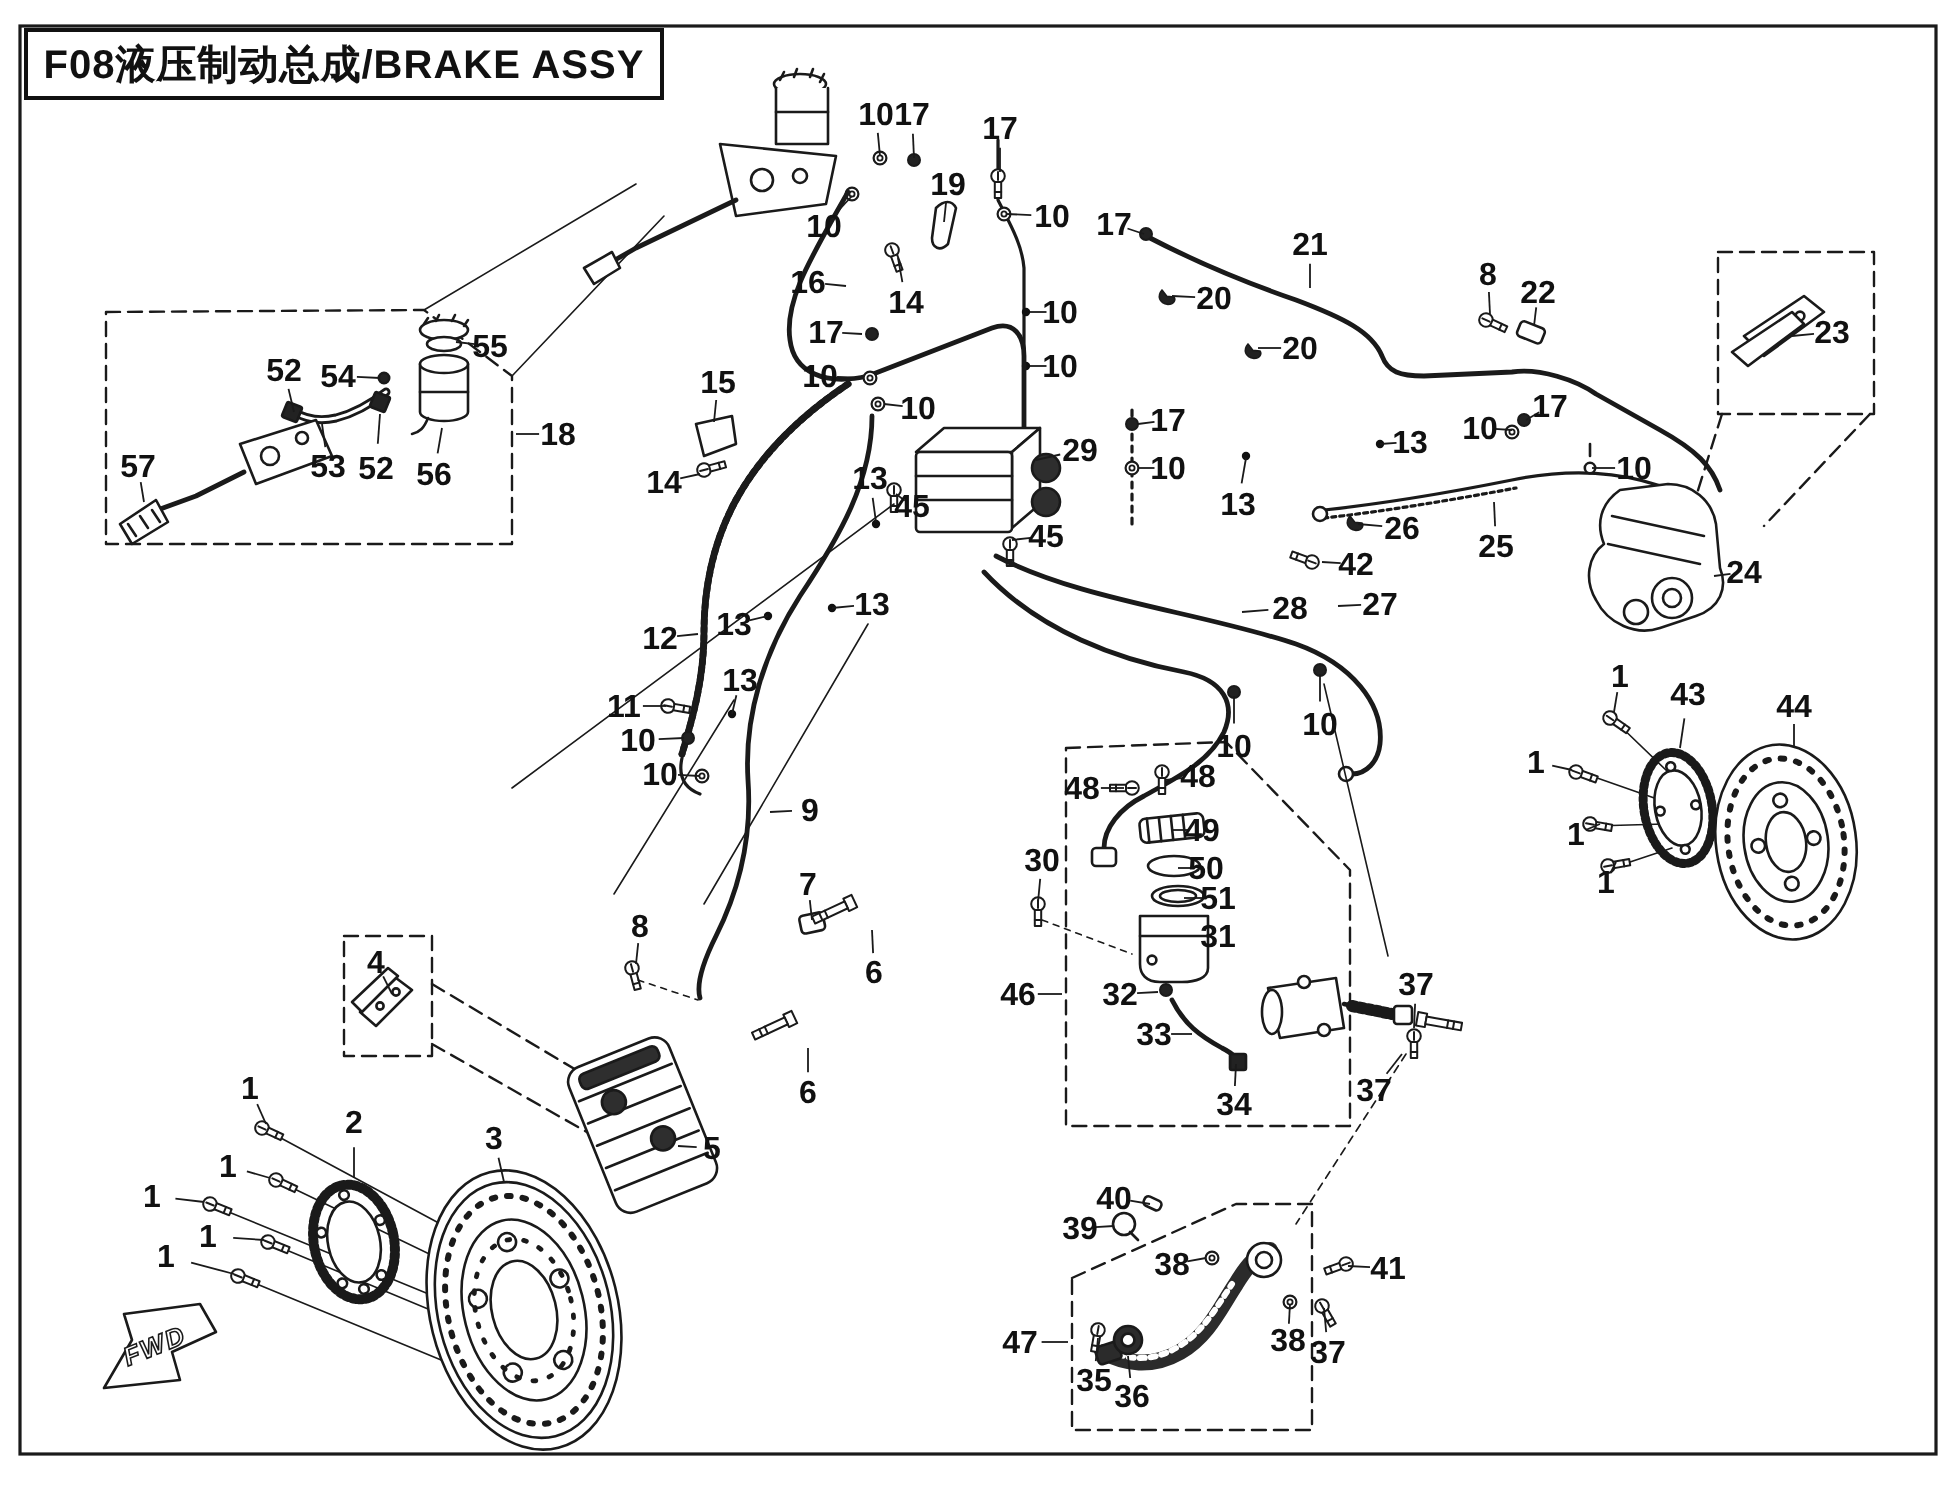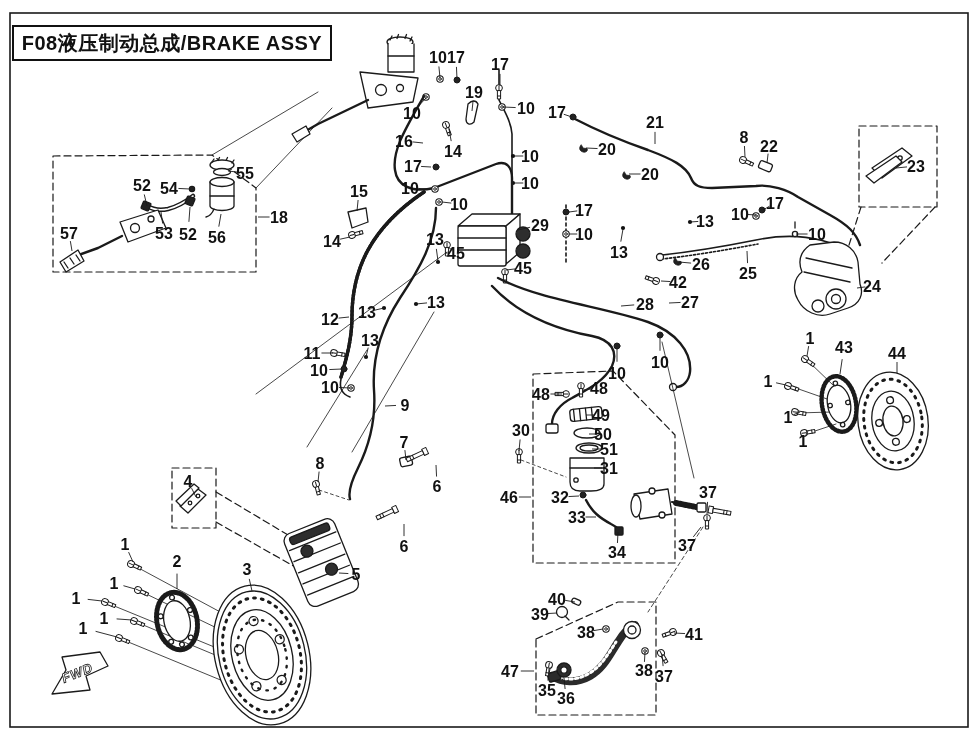--- a/index.html
+++ b/index.html
@@ -2,21 +2,21 @@
 <html><head>
 <meta charset="utf-8">
 <style>
   html,body{margin:0;padding:0;background:#fff;}
   #page{position:relative;width:980px;height:748px;background:#fff;overflow:hidden;
         font-family:"Liberation Sans","DejaVu Sans",sans-serif;}
   #art-svg{position:absolute;left:0;top:0;}
   #title-box{position:absolute;left:12px;top:14px;width:316px;height:32px;
              border:2px solid #111;display:flex;align-items:center;justify-content:center;
              font-weight:700;font-size:20px;color:#111;background:#fff;z-index:5;
-             letter-spacing:.5px;white-space:nowrap;margin-top:11px;}
+             letter-spacing:.5px;white-space:nowrap;}
   .callout{font:700 16px "Liberation Sans","DejaVu Sans",sans-serif;fill:#111;
            text-anchor:middle;}
   .leader{stroke:#1a1a1a;stroke-width:.9;}
   .art{stroke:#1a1a1a;fill:none;stroke-width:1.3;stroke-linecap:round;stroke-linejoin:round;}
   .dashbox{stroke:#1a1a1a;fill:none;stroke-width:1.2;stroke-dasharray:7 4;}
   .thin{stroke-width:.8;}
   .hose{stroke-width:2.4;fill:none;}
   .hose2{stroke-width:1.6;fill:none;}
 </style>
 </head>

